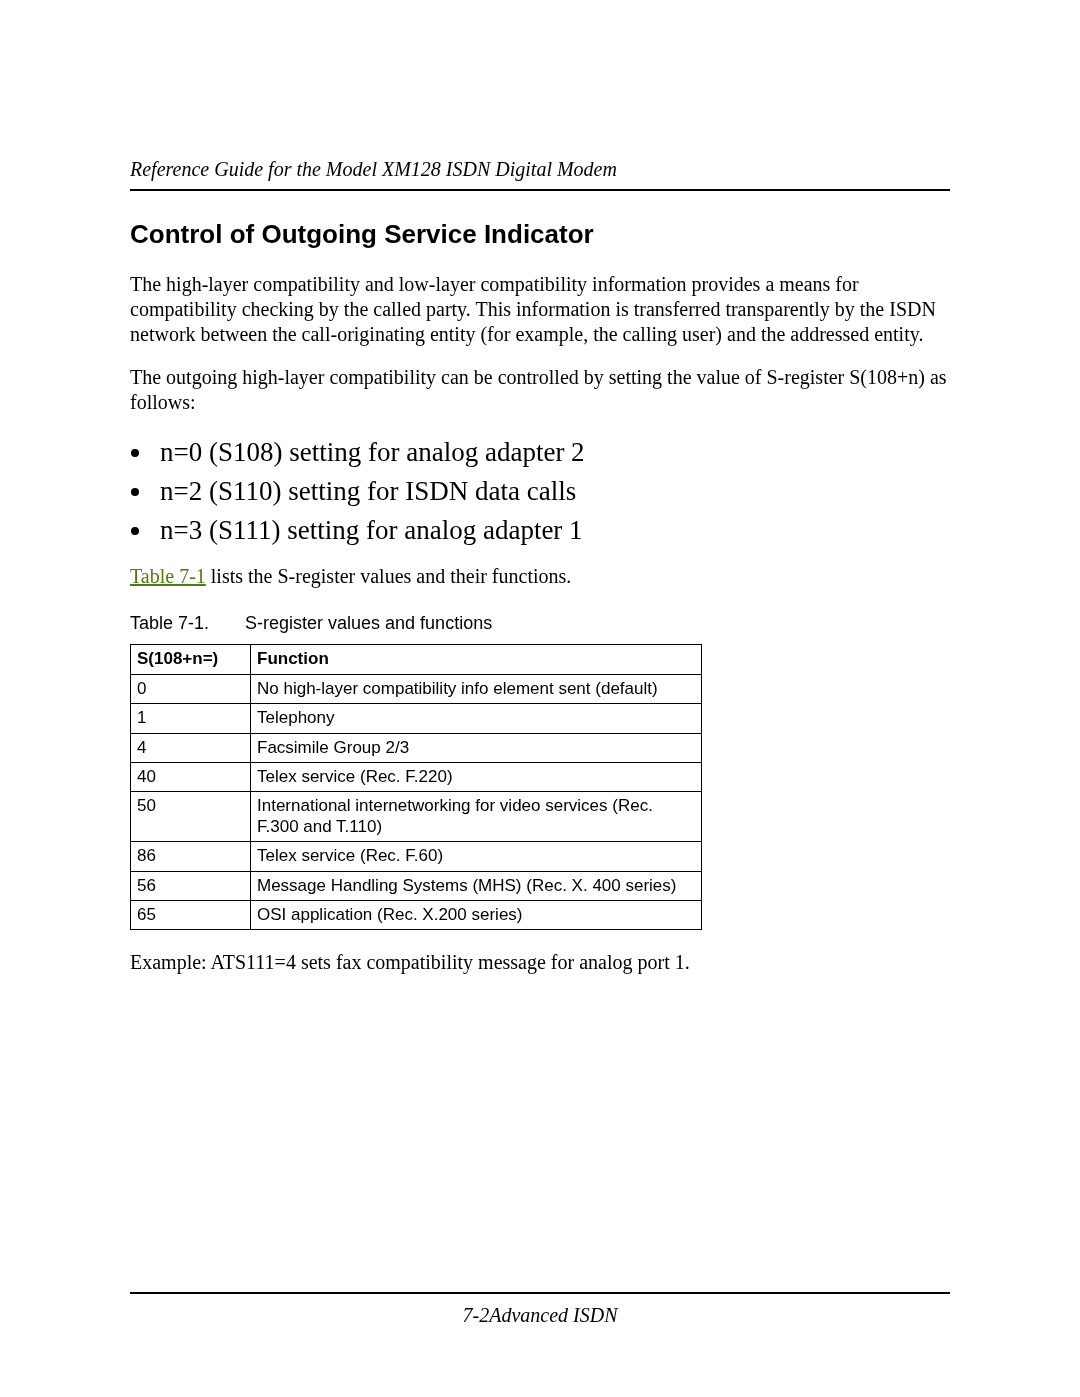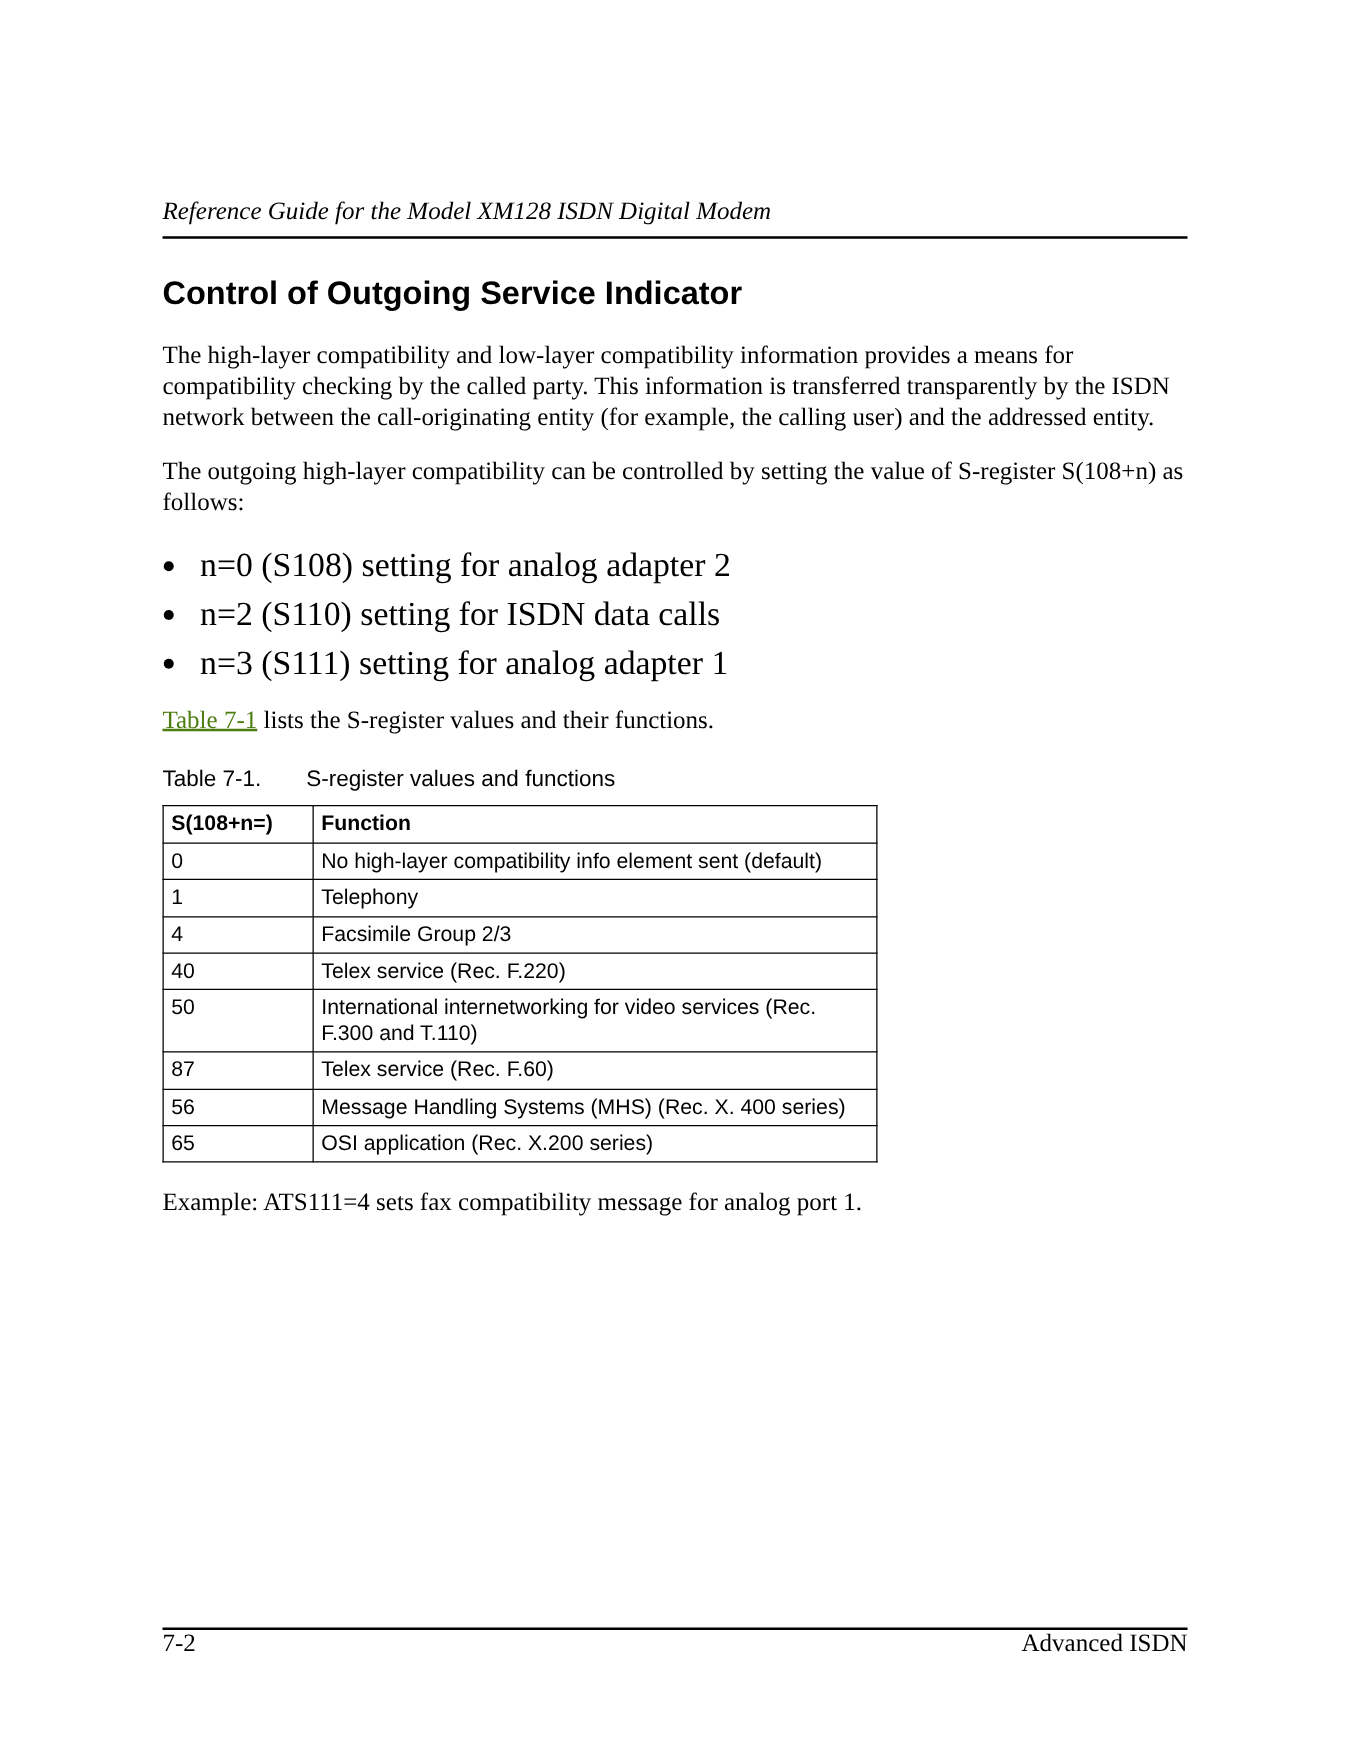--- a/index.html
+++ b/index.html
@@ -74,24 +74,26 @@
   }
   table.data col.c1 { width: 120px; }
   .footer {
     position: absolute;
     left: 130px;
     right: 130px;
     bottom: 70px;
   }
   .footer-rule {
     border-top: 2px solid #000;
+    padding-top: 10px;
     display: flex;
-    justify-content: space-between;
+    justify-content: center;
     font-size: 20px;
     font-family: "Times New Roman", Times, serif;
+    font-style: italic;
   }
 </style>
 </head>
 <body>
 
 <div class="page">
 
   <div class="running-head">Reference Guide for the Model XM128 ISDN Digital Modem</div>
 
   <h1 class="section-title">Control of Outgoing Service Indicator</h1>
@@ -141,21 +143,21 @@
       </tr>
       <tr>
         <td>40</td>
         <td>Telex service (Rec. F.220)</td>
       </tr>
       <tr>
         <td>50</td>
         <td>International internetworking for video services (Rec. F.300 and T.110)</td>
       </tr>
       <tr>
-        <td>87</td>
+        <td>86</td>
         <td>Telex service (Rec. F.60)</td>
       </tr>
       <tr>
         <td>56</td>
         <td>Message Handling Systems (MHS) (Rec. X. 400 series)</td>
       </tr>
       <tr>
         <td>65</td>
         <td>OSI application (Rec. X.200 series)</td>
       </tr>

